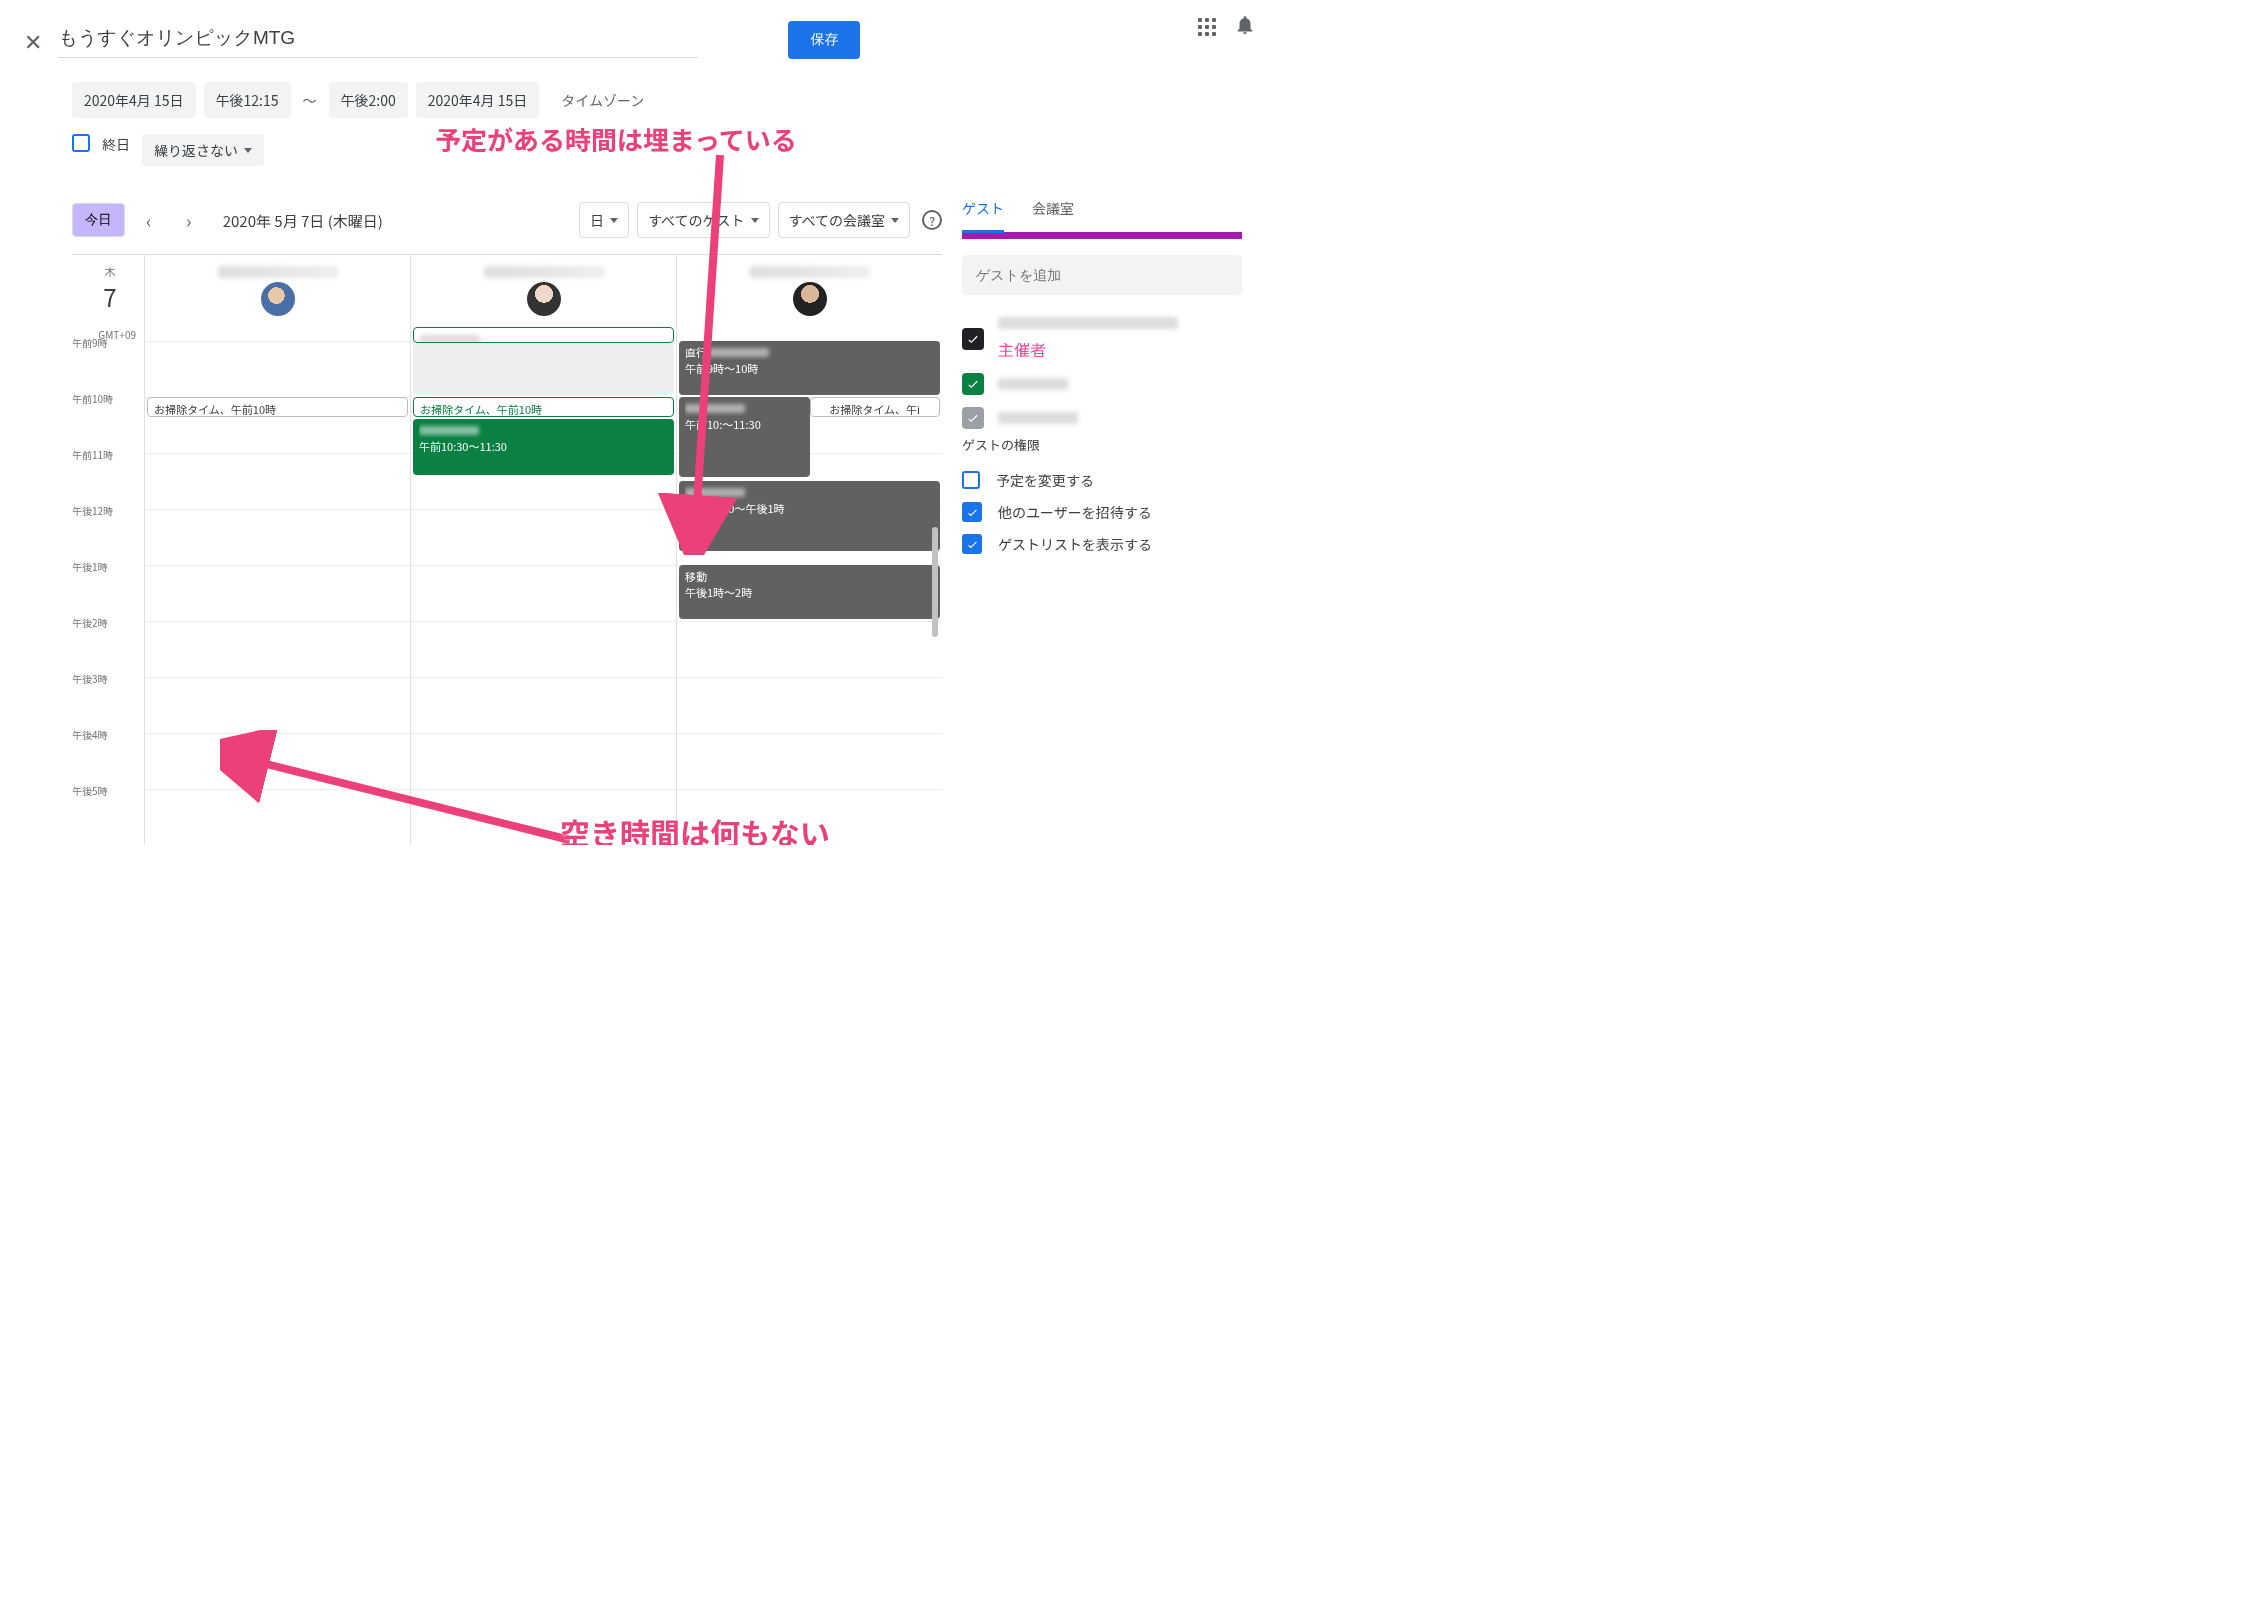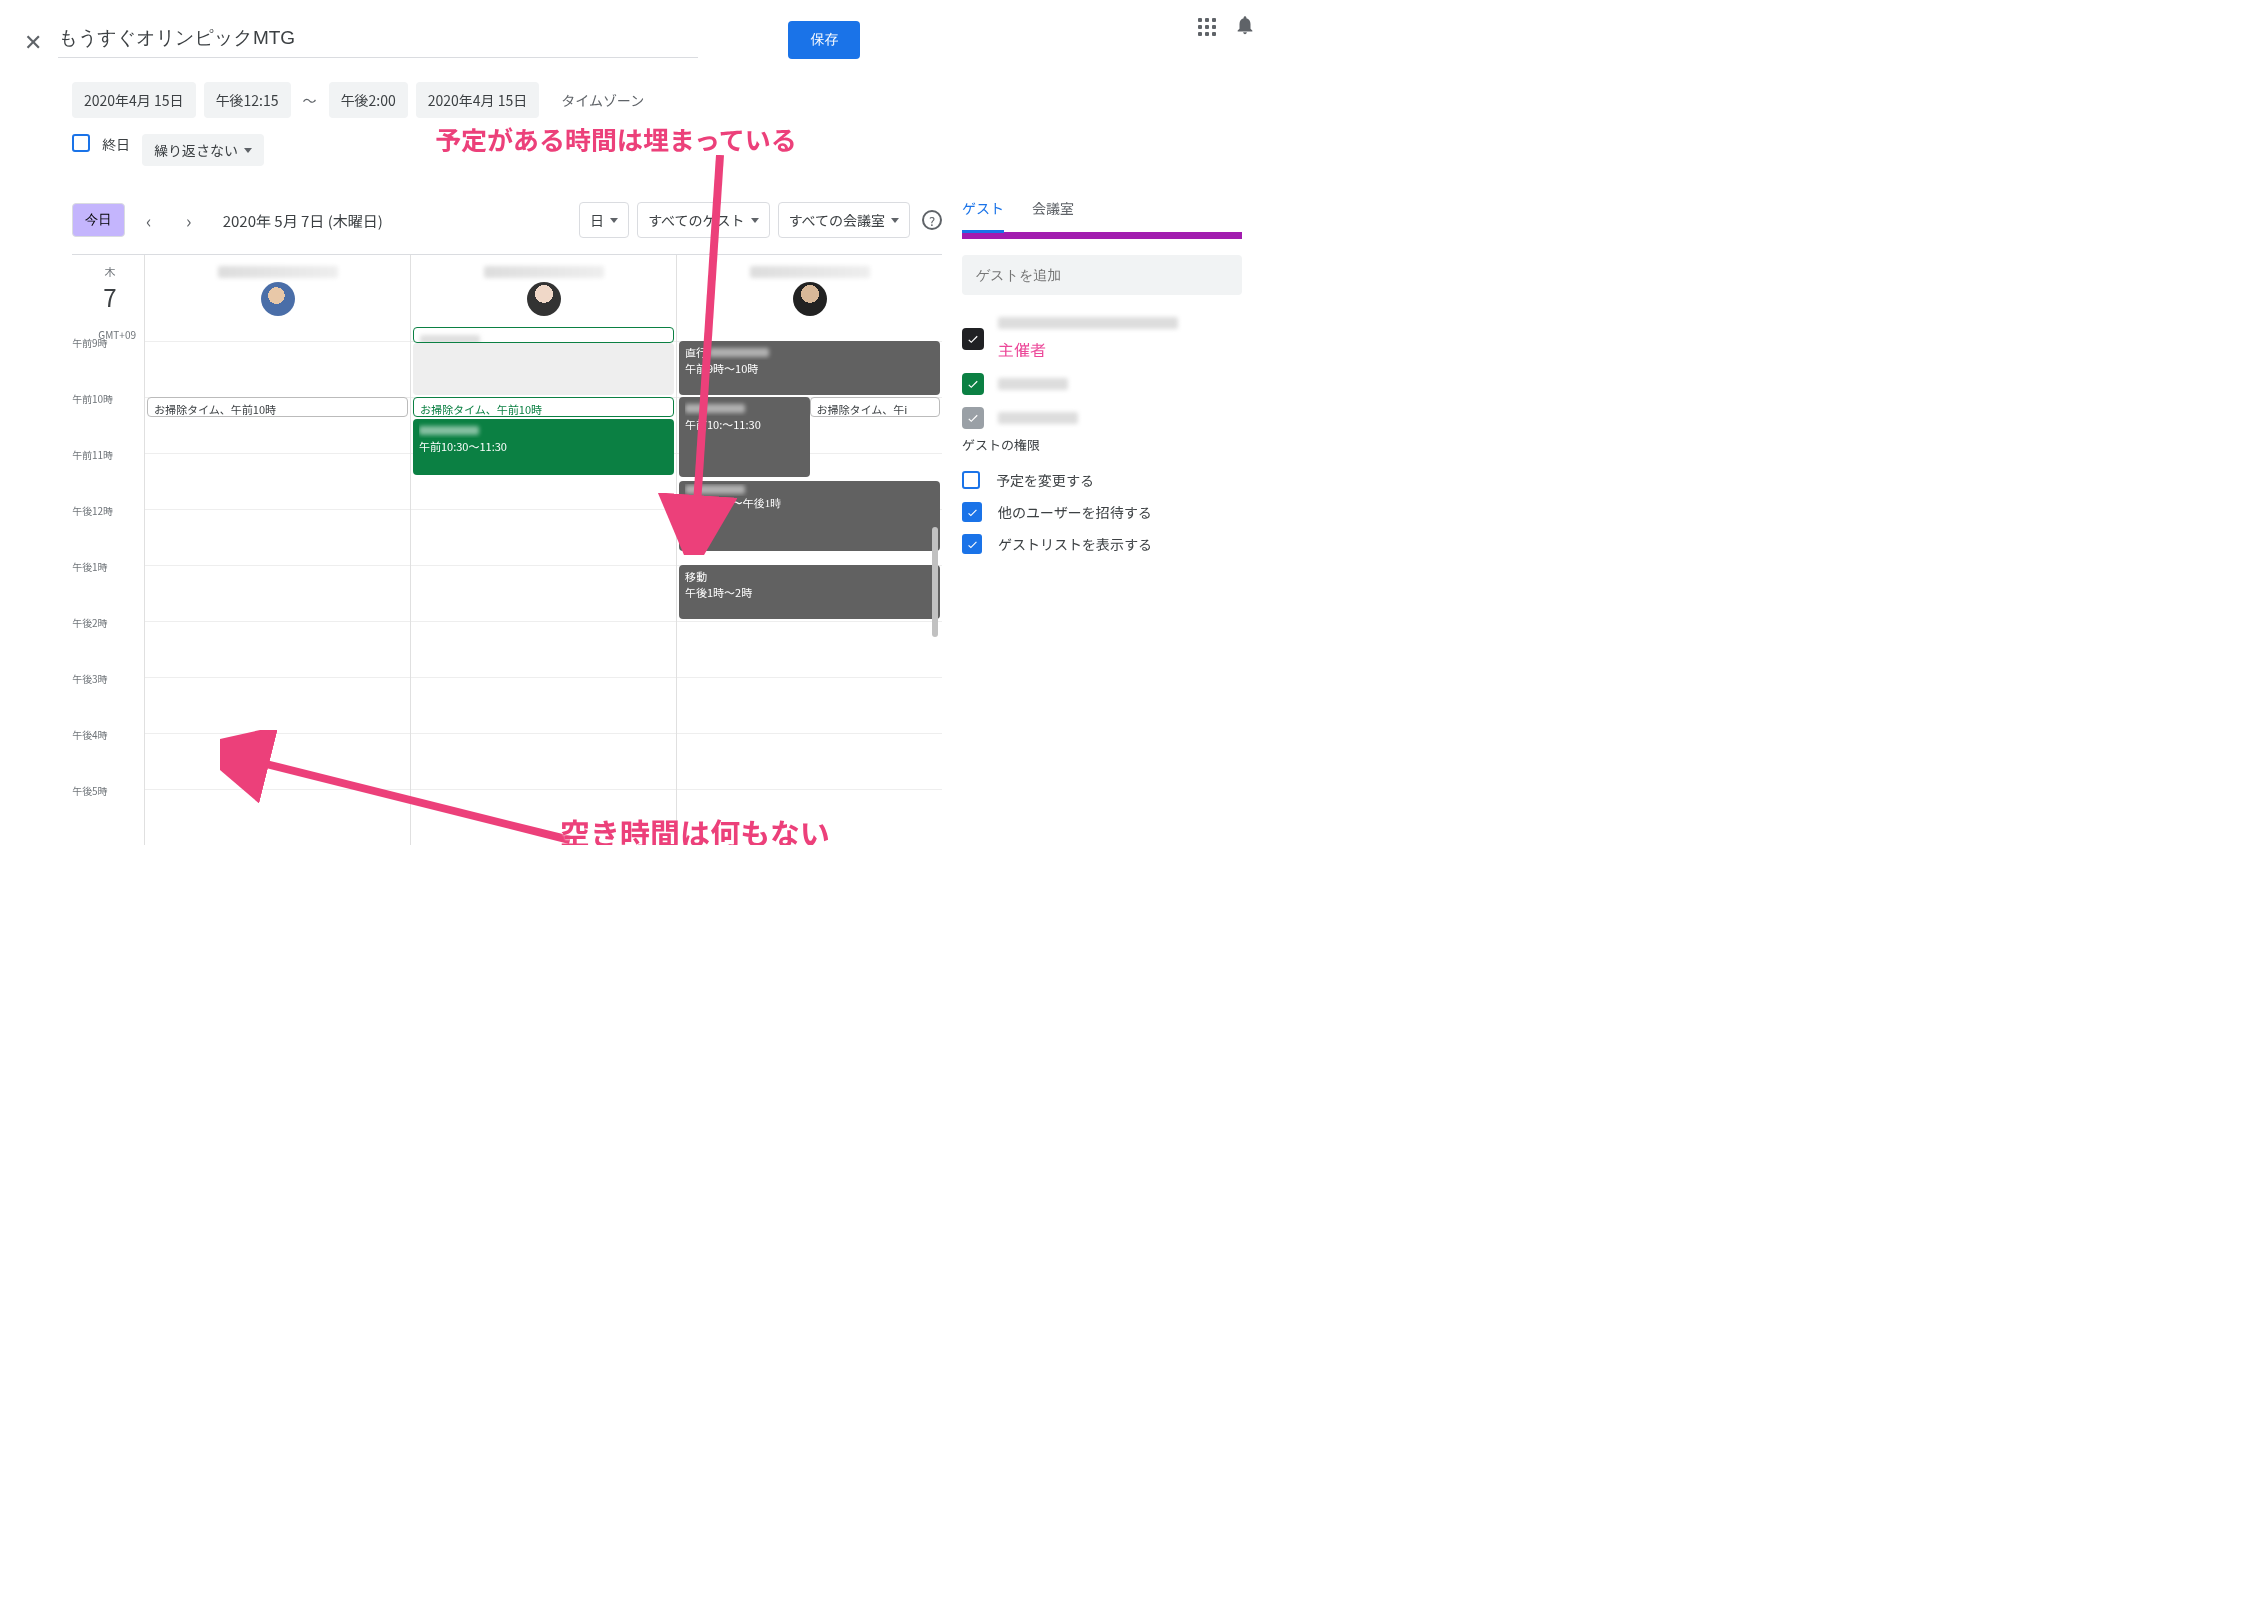--- a/index.html
+++ b/index.html
@@ -512,28 +512,28 @@
               <div class="ev-title"><span class="blur-text dark"></span></div>
               <div class="ev-time">午前10:30〜11:30</div>
             </div>
           </div>
 
           <div class="grid-col">
             <div class="event ev-dark" style="top:14px;height:54px;">
               <div class="ev-title"><span>直行</span> <span class="blur-text dark"></span></div>
               <div class="ev-time">午前9時〜10時</div>
             </div>
-            <div class="event ev-white-plain" style="top:70px;height:20px;left:50%;right:2px;">
+            <div class="event ev-white-plain" style="top:70px;height:20px;left:50%;right:2px;text-align:center;">
               <div class="ev-title">お掃除タイム、午i</div>
             </div>
             <div class="event ev-dark" style="top:70px;height:80px;right:50%;">
               <div class="ev-title"><span class="blur-text dark"></span></div>
               <div class="ev-time">午前10:〜11:30</div>
             </div>
-            <div class="event ev-dark" style="top:154px;height:70px;font-family:Liberation Serif, serif;">
+            <div class="event ev-dark" style="top:154px;height:70px;">
               <div class="ev-title"><span class="blur-text dark"></span></div>
               <div class="ev-time">午前11:30〜午後1時</div>
             </div>
             <div class="event ev-dark" style="top:238px;height:54px;">
               <div class="ev-title">移動</div>
               <div class="ev-time">午後1時〜2時</div>
             </div>
           </div>
 
           <div class="scrollbar-track" style="top:200px;height:110px;">

